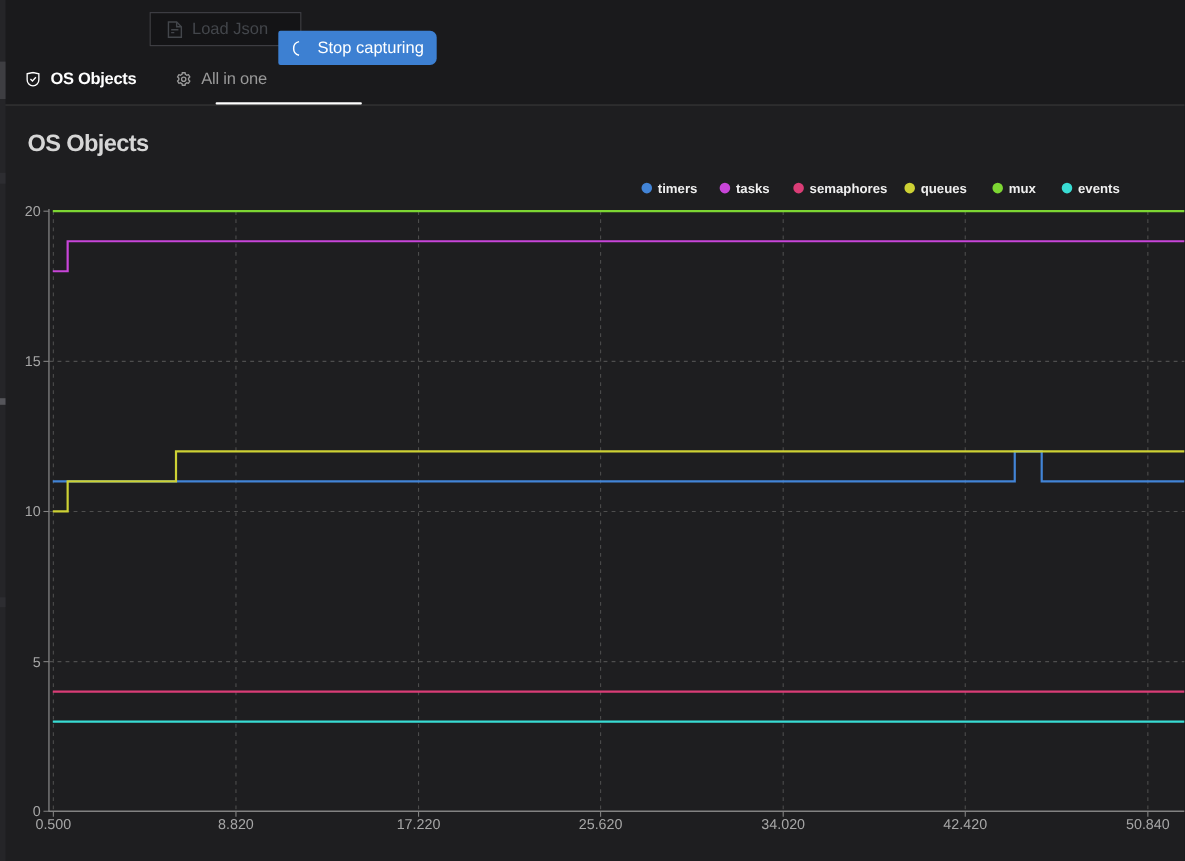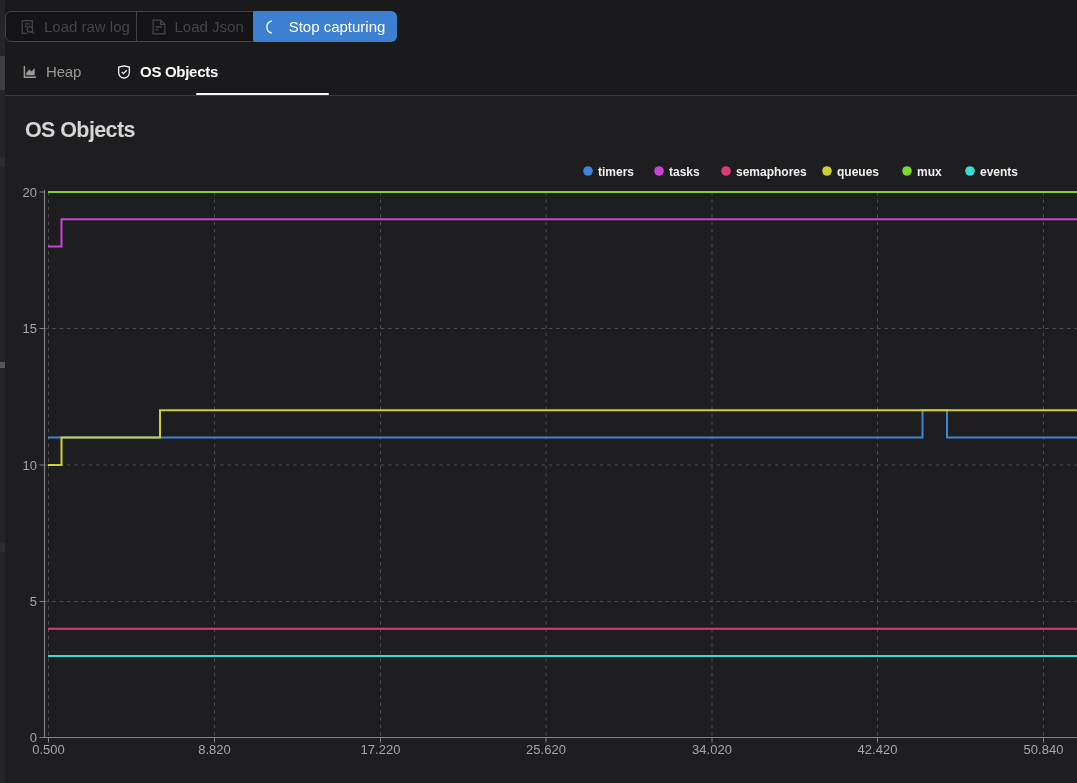--- a/index.html
+++ b/index.html
@@ -8,21 +8,21 @@
   .topbg { position:absolute; left:0; top:0; width:1077px; height:96px; background:#1a1a1c; }
   .divider { position:absolute; left:0; top:95px; width:1077px; height:1px; background:#3a3a3a; }
   .leftstrip { position:absolute; left:0; top:0; width:5px; height:783px; background:#252528; }
   .lmark { position:absolute; left:0; width:5px; }
 
   
   .btn { position:absolute; top:11px; height:31px; border:1px solid #424247; background:#141416; color:#43464b; font-size:15px; display:flex; align-items:center; justify-content:center; }
   .btn svg { margin-right:8px; width:16px; height:16px; }
   .btn1 { left:5px; width:132px; border-radius:6px 0 0 6px; justify-content:flex-start; padding-left:14px; }
   .btn2 { left:136px; width:138px; border-radius:0; justify-content:flex-start; padding-left:13.5px; }
-  .btn3 { left:253px; width:144px; border:none; background:#3d80d2; color:#fff; border-radius:2px 6px 6px 2px; }
+  .btn3 { left:253px; width:144px; border:none; background:#3d80d2; color:#fff; border-radius:2px 6px 6px 2px;margin-top:17px; }
 
   
   .tabs { position:absolute; left:5px; top:48px; height:47px; display:flex; }
   .tab { padding:0 18px; display:flex; align-items:center; color:#999999; font-size:15px; letter-spacing:-0.2px; }
   .tab svg { margin-right:9px; width:14px; height:14px; }
   .tab.active { color:#fff; font-weight:bold; letter-spacing:-0.3px; }
   .inkbar { position:absolute; left:196px; top:93px; width:133px; height:2px; background:#fff; border-radius:1px; }
 
   .title { position:absolute; left:25px; top:118px; font-size:21.5px; font-weight:bold; letter-spacing:-0.6px; color:#d6d6d6; }
   .chart { position:absolute; left:0; top:0; }
@@ -31,58 +31,49 @@
 <body>
 <div class="page">
   <div class="topbg"></div>
   <div class="divider"></div>
   <div class="leftstrip"></div>
   <div class="lmark" style="top:56px;height:34px;background:#3e3e42;"></div>
   <div class="lmark" style="top:157px;height:10px;background:#2d2d31;"></div>
   <div class="lmark" style="top:362px;height:6px;background:#55555a;"></div>
   <div class="lmark" style="top:543px;height:9px;background:#2d2d31;"></div>
 
-  <div class="btn btn1">
-    <svg width="15" height="15" viewBox="0 0 15 15" fill="none" stroke="#43464b" stroke-width="1.2">
-      <path d="M2 1.5 H11.5 V8.5 M2 1.5 V13.5 H6.5"></path>
-      <path d="M4.5 4.5 H9.5 M4.5 7 H7"></path>
-      <circle cx="9.3" cy="9.8" r="2.6"></circle>
-      <path d="M11.2 11.7 L13.3 13.8"></path>
-    </svg>
-    <span>Load raw log</span>
-  </div>
   <div class="btn btn2">
     <svg width="15" height="15" viewBox="0 0 15 15" fill="none" stroke="#43464b" stroke-width="1.2">
       <path d="M2 1 H9 L13 5 V14 H2 Z"></path>
       <path d="M9 1 V5 H13"></path>
       <path d="M4.3 7.5 H10.5 M4.3 10 H7"></path>
     </svg>
     <span>Load Json</span>
   </div>
   <div class="btn btn3">
     <svg width="15" height="15" viewBox="0 0 15 15" fill="none" stroke="#ffffff" stroke-width="1.25">
       <path d="M6.45 1.7 A5.95 5.95 0 0 0 6.45 13.3"></path>
     </svg>
     <span>Stop capturing</span>
   </div>
 
   <div class="tabs">
-    <div class="tab">
-      <svg width="15" height="15" viewBox="0 0 15 15">
-        <path d="M1.5 1 V13 H14" fill="none" stroke="#9b9b9b" stroke-width="1.6"></path>
-        <path d="M3.5 11 V8.5 L6.8 4.5 L9 7 L12.5 3.5 L12.5 11 Z" fill="#9b9b9b"></path>
-      </svg>
-      <span>Heap</span>
-    </div>
     <div class="tab active">
       <svg width="15" height="15" viewBox="0 0 15 15" fill="none" stroke="#ffffff" stroke-width="1.3">
         <path d="M1.8 2.2 L7.5 1 L13.2 2.2 V8 A5.9 5.9 0 0 1 7.5 14 A5.9 5.9 0 0 1 1.8 8 Z"></path>
         <path d="M5 7.3 L7 9.3 L10.3 5.6"></path>
       </svg>
       <span>OS Objects</span>
+    </div>
+    <div class="tab">
+      <svg width="15" height="15" viewBox="0 0 15 15" fill="none" stroke="#9b9b9b" stroke-width="1.3">
+        <path d="M6.2 1.2 h2.6 l0.4 1.7 a5 5 0 0 1 1.3 0.75 l1.65 -0.55 l1.3 2.25 l-1.25 1.2 a5 5 0 0 1 0 1.5 l1.25 1.2 l-1.3 2.25 l-1.65 -0.55 a5 5 0 0 1 -1.3 0.75 l-0.4 1.7 h-2.6 l-0.4 -1.7 a5 5 0 0 1 -1.3 -0.75 l-1.65 0.55 l-1.3 -2.25 l1.25 -1.2 a5 5 0 0 1 0 -1.5 l-1.25 -1.2 l1.3 -2.25 l1.65 0.55 a5 5 0 0 1 1.3 -0.75 Z"></path>
+        <circle cx="7.5" cy="7.5" r="2.1"></circle>
+      </svg>
+      <span>All in one</span>
     </div>
   </div>
   <div class="inkbar"></div>
   <div class="title">OS Objects</div>
 
   <svg class="chart" width="1077" height="783">
 
     <g font-size="12" font-weight="bold" fill="#f0f0f0">
       <circle cx="588" cy="171" r="4.8" fill="#4284d6"></circle>
       <text x="598" y="175.5">timers</text>

